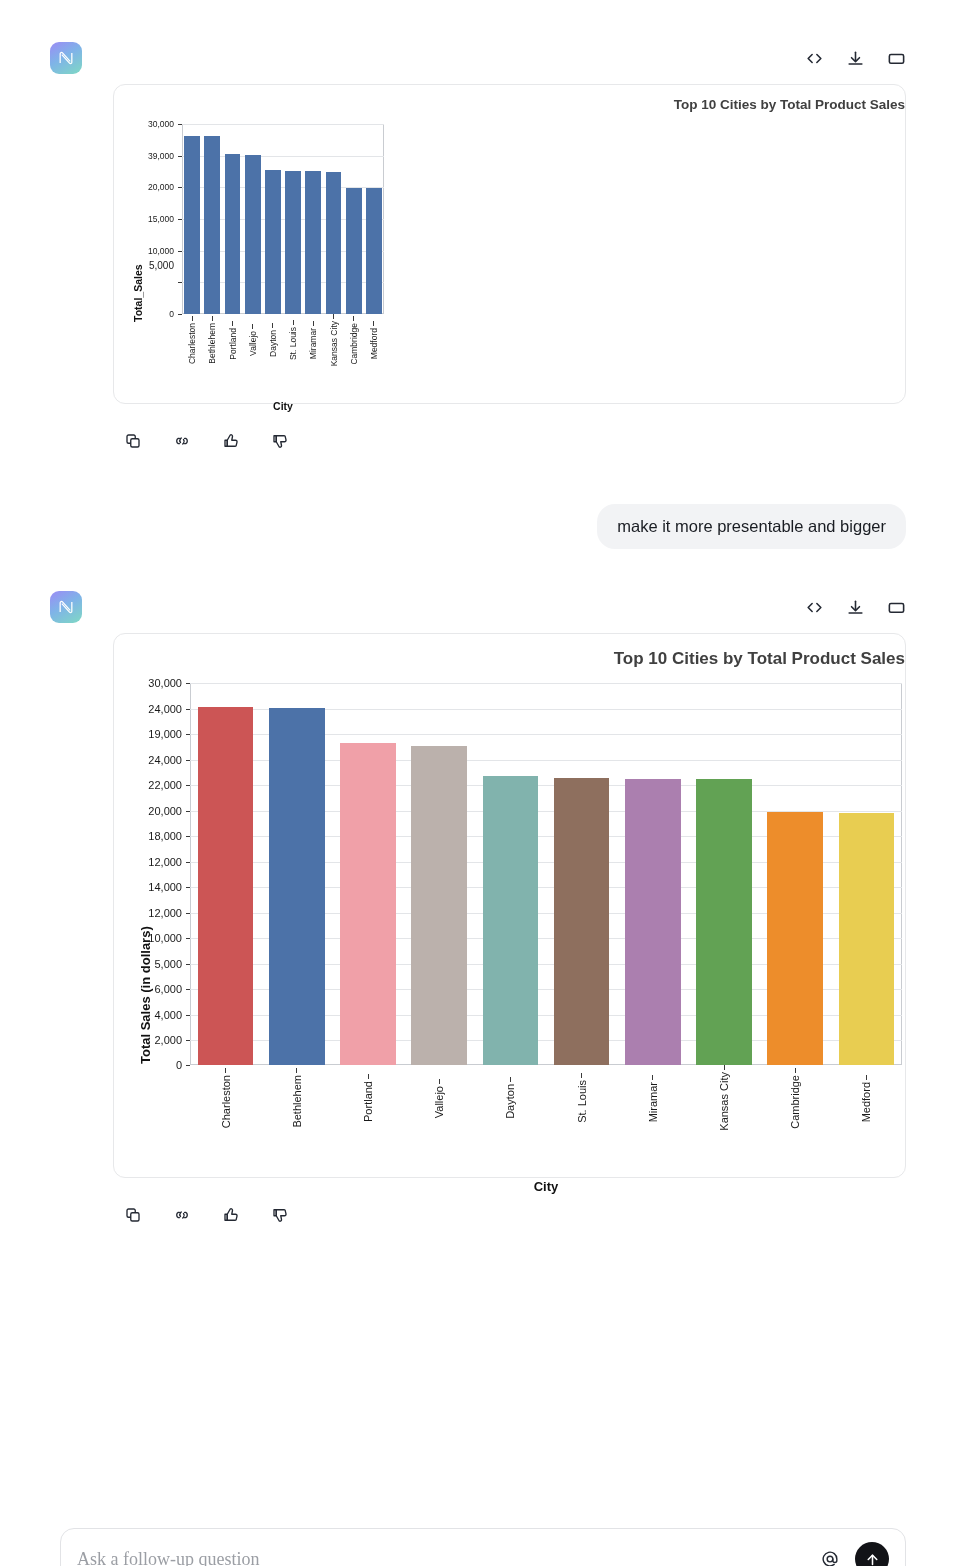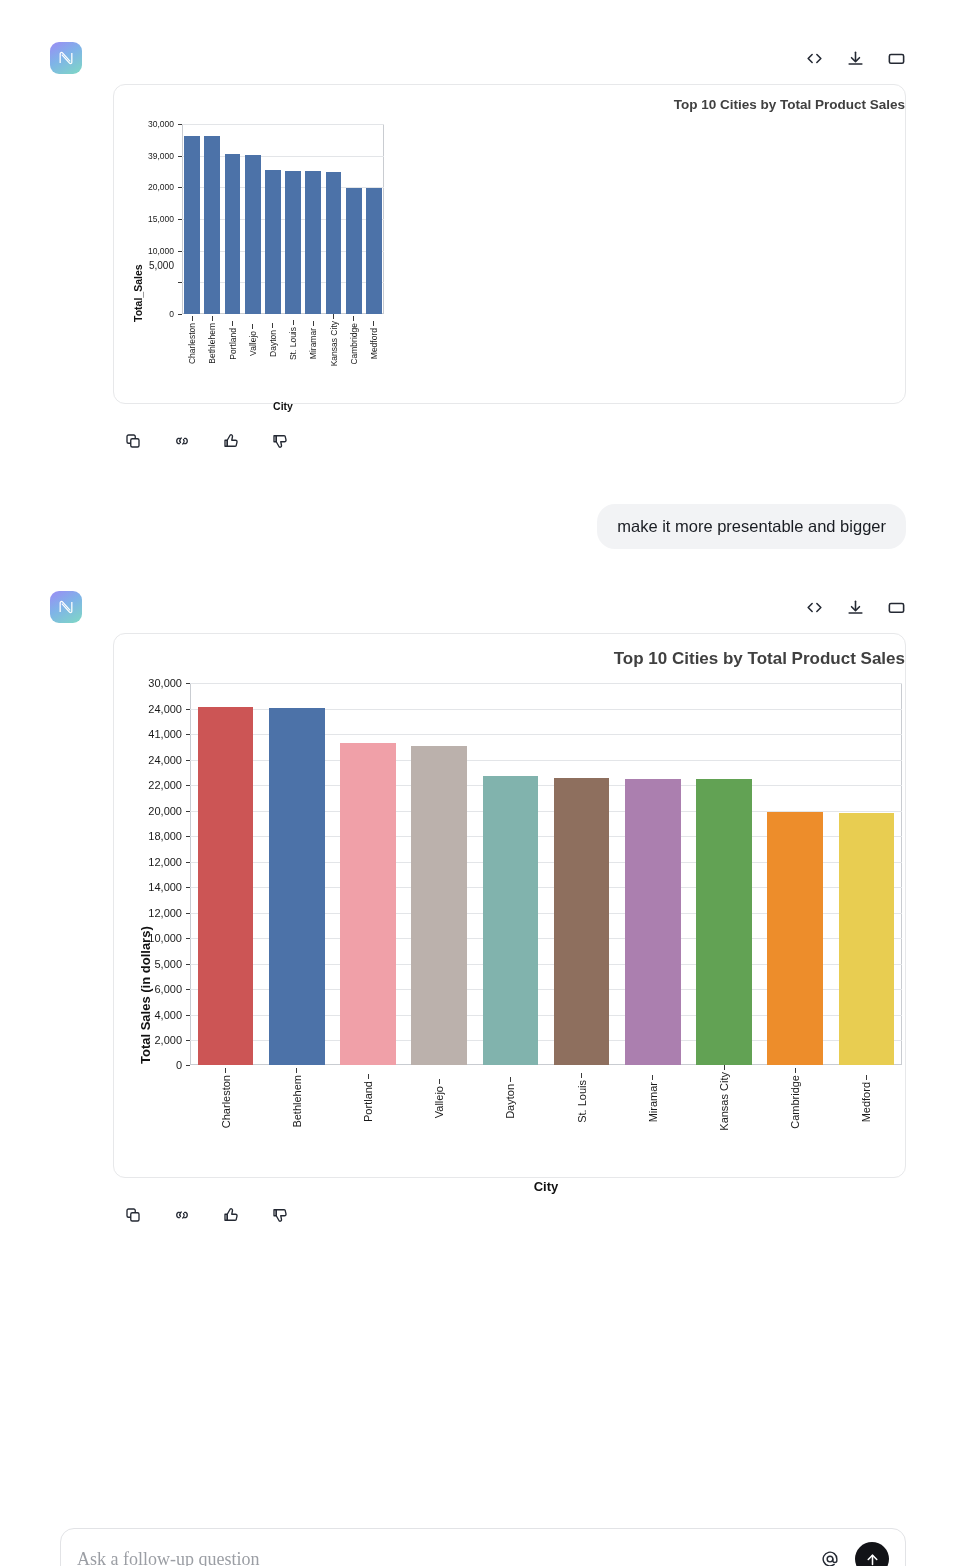--- a/index.html
+++ b/index.html
@@ -355,21 +355,21 @@
           <div class="ytickmark" style="left: 72px; width: 4px; top: 141.333px; position: absolute;"></div>
           <div class="ytick" style="position: absolute; top: 141.333px; left: 0px; width: 68px; font-size: 11px;">20,000</div>
           <div class="gridline" style="position: absolute; left: 76px; width: 712px; top: 115.867px;"></div>
           <div class="ytickmark" style="left: 72px; width: 4px; top: 115.867px; position: absolute;"></div>
           <div class="ytick" style="position: absolute; top: 115.867px; left: 0px; width: 68px; font-size: 11px;">22,000</div>
           <div class="gridline" style="position: absolute; left: 76px; width: 712px; top: 90.4px;"></div>
           <div class="ytickmark" style="left: 72px; width: 4px; top: 90.4px; position: absolute;"></div>
           <div class="ytick" style="position: absolute; top: 90.4px; left: 0px; width: 68px; font-size: 11px;">24,000</div>
           <div class="gridline" style="position: absolute; left: 76px; width: 712px; top: 64.9333px;"></div>
           <div class="ytickmark" style="left: 72px; width: 4px; top: 64.9333px; position: absolute;"></div>
-          <div class="ytick" style="position: absolute; top: 64.9333px; left: 0px; width: 68px; font-size: 11px;">41,000</div>
+          <div class="ytick" style="position: absolute; top: 64.9333px; left: 0px; width: 68px; font-size: 11px;">19,000</div>
           <div class="gridline" style="position: absolute; left: 76px; width: 712px; top: 39.4667px;"></div>
           <div class="ytickmark" style="left: 72px; width: 4px; top: 39.4667px; position: absolute;"></div>
           <div class="ytick" style="position: absolute; top: 39.4667px; left: 0px; width: 68px; font-size: 11px;">24,000</div>
           <div class="gridline" style="position: absolute; left: 76px; width: 712px; top: 14px;"></div>
           <div class="ytickmark" style="left: 72px; width: 4px; top: 14px; position: absolute;"></div>
           <div class="ytick" style="position: absolute; top: 14px; left: 0px; width: 68px; font-size: 11px;">30,000</div>
         </div>
       <div id="xticks-big">
           <div class="xticks" style="left: 76px; width: 712px; top: 396px; position: absolute;">
             <div class="xtickcell" style="flex-direction: column; align-items: center;">

